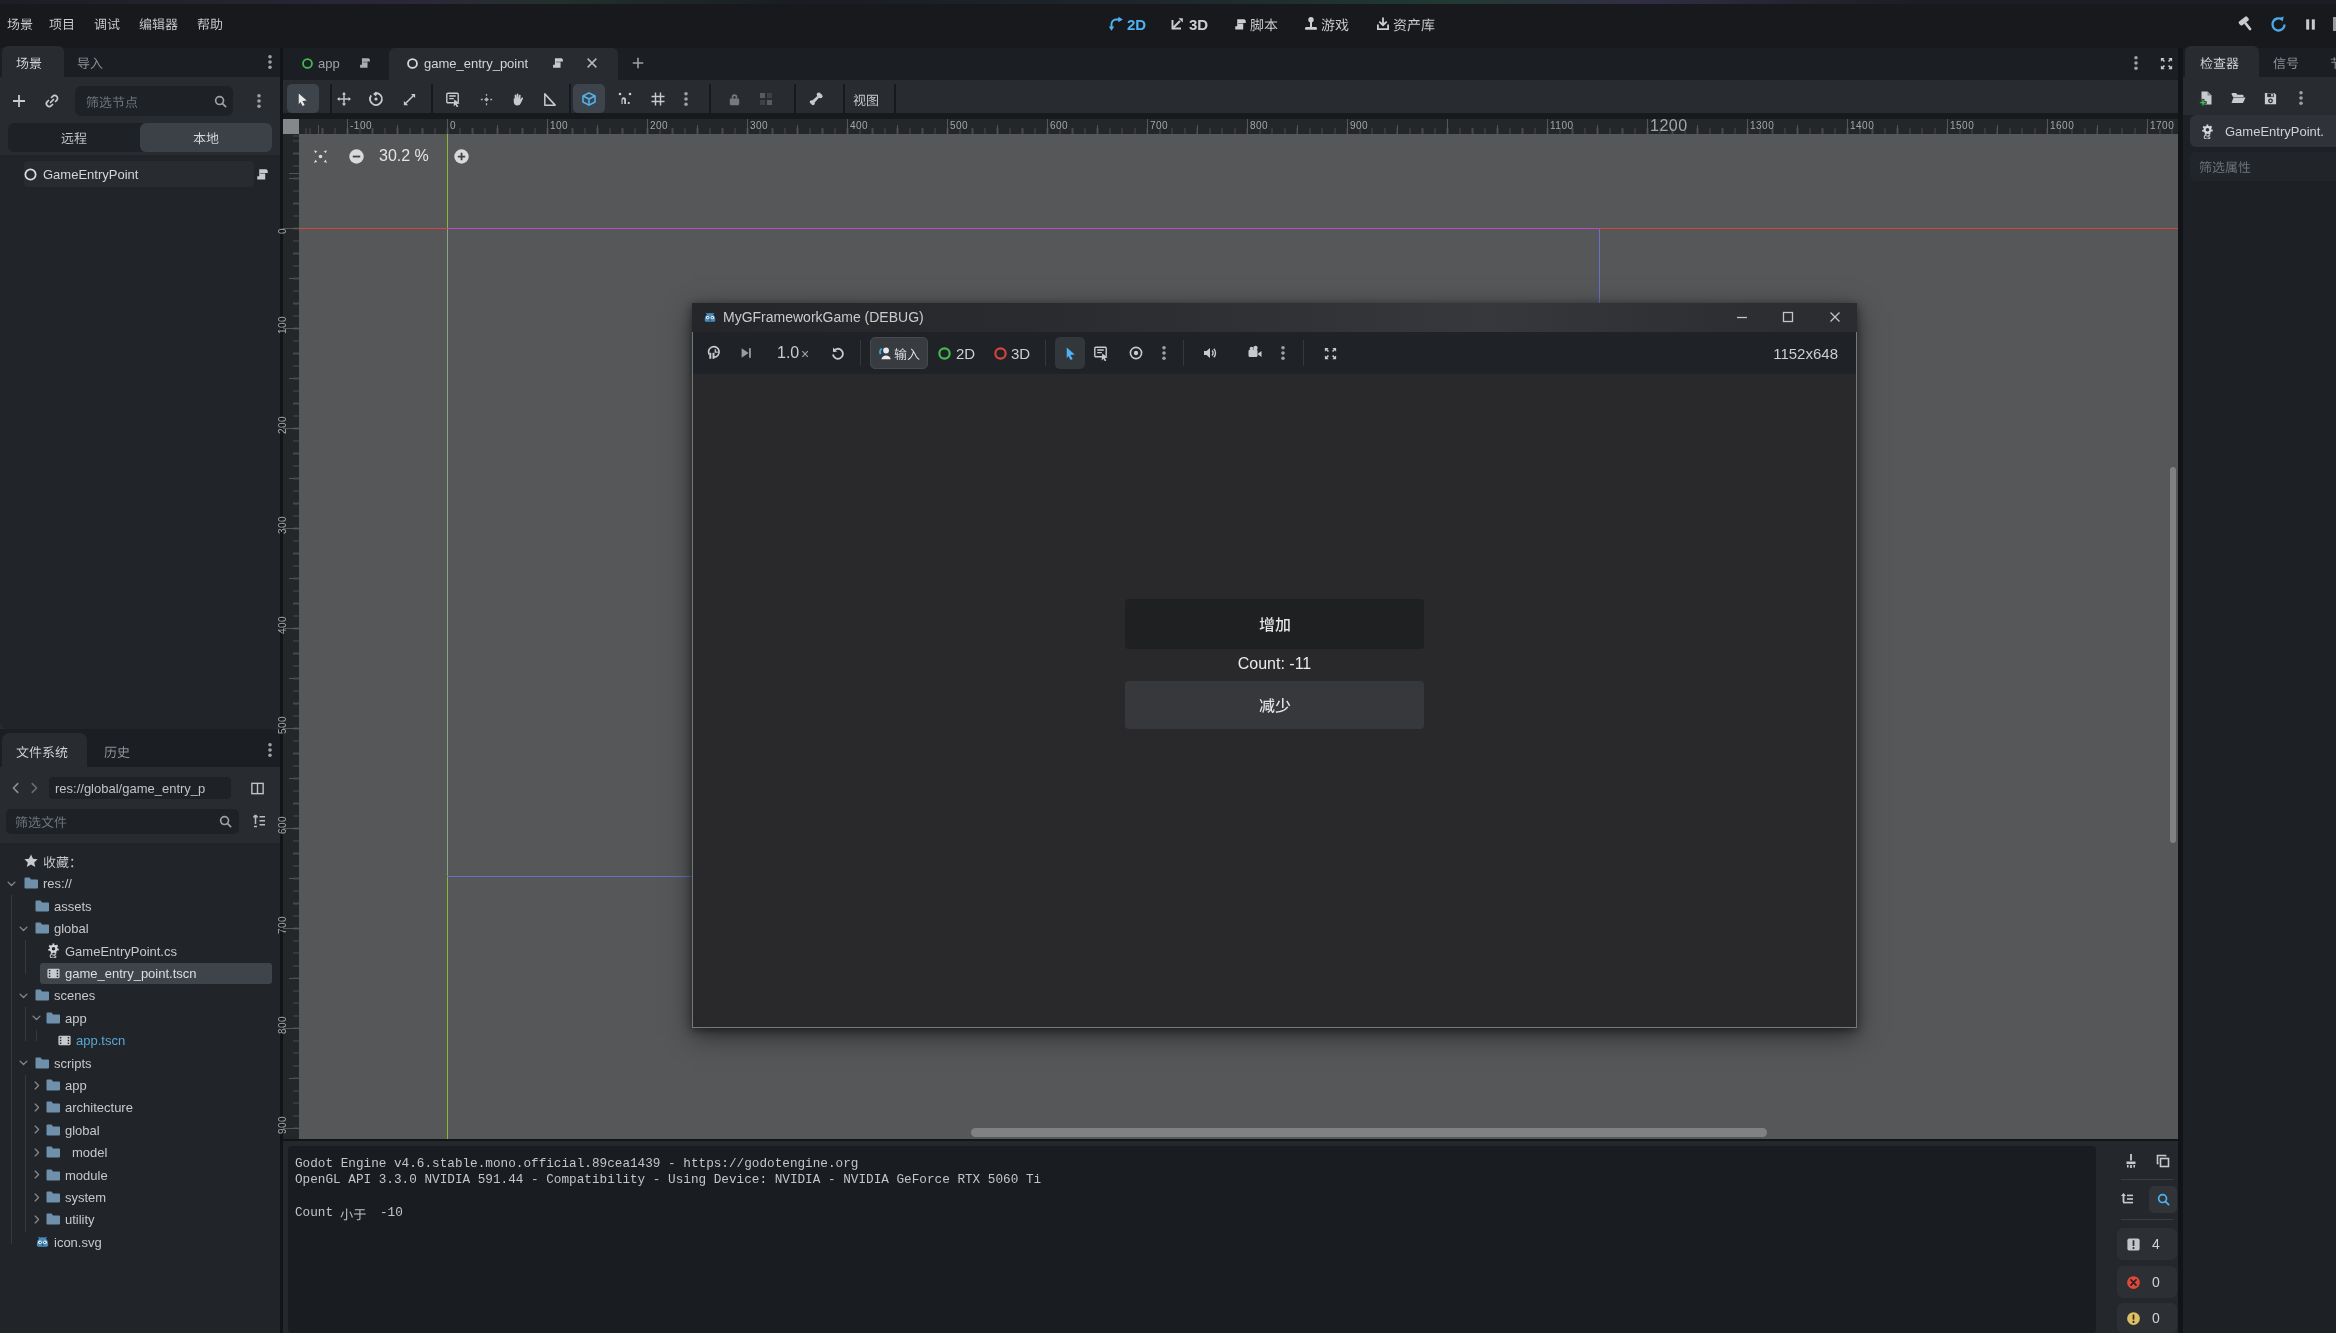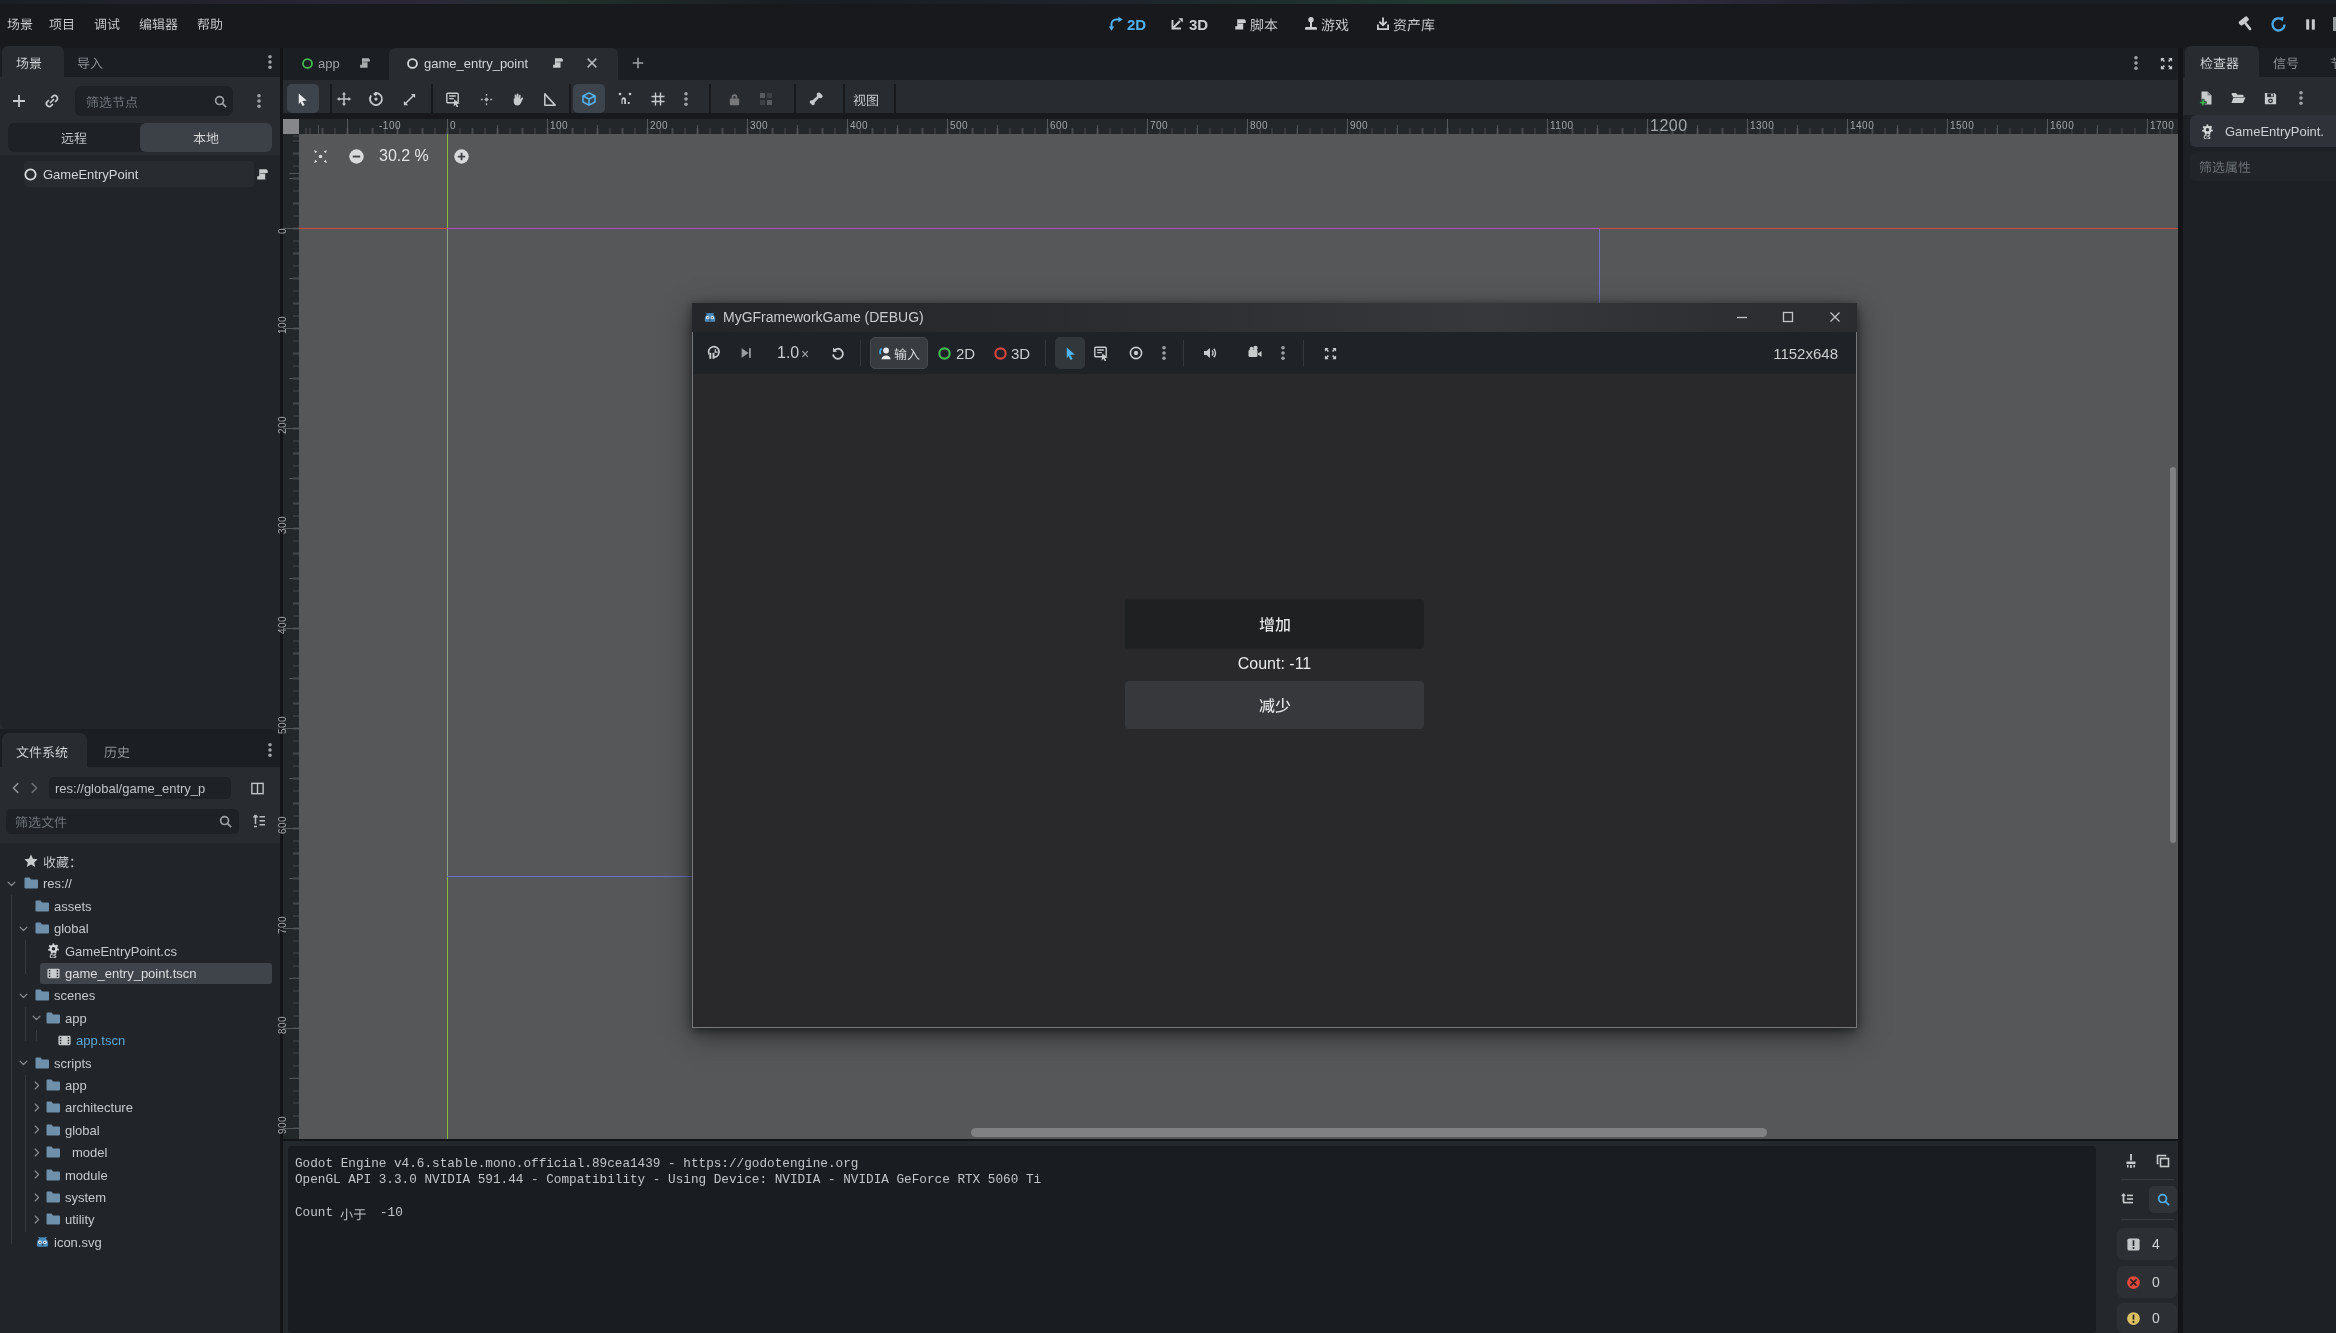--- a/index.html
+++ b/index.html
@@ -577,21 +577,21 @@
     </svg>
   </div>
 <div style="position:absolute;left:894px;top:84px;width:2px;height:30px;background:#17191c;border-radius:0px;"></div>
 <div style="position:absolute;left:283px;top:119px;width:16px;height:15px;background:#85878a;border-radius:0px;"></div>
 <div style="position:absolute;left:299px;top:119px;width:1879px;height:15px;background:#24272a;border-radius:0px;"></div>
 <div style="position:absolute;left:283px;top:134px;width:16px;height:1005px;background:#24272a;border-radius:0px;"></div>
 <div style="position:absolute;left:299px;top:119px;width:1879px;height:15px;background-image:repeating-linear-gradient(90deg,#46494c 0px,#46494c 1px,transparent 1px,transparent 12.5px);background-position:10.5px 0;background-size:100% 100%;-webkit-mask-image:linear-gradient(180deg,transparent 62%,#000 62%);mask-image:linear-gradient(180deg,transparent 62%,#000 62%);"></div>
 <div style="position:absolute;left:299px;top:119px;width:1879px;height:15px;background-image:repeating-linear-gradient(90deg,#505356 0px,#505356 1px,transparent 1px,transparent 100px);background-position:98px 0;-webkit-mask-image:linear-gradient(180deg,transparent 40%,#000 40%);mask-image:linear-gradient(180deg,transparent 40%,#000 40%);"></div>
 <div style="position:absolute;left:283px;top:134px;width:16px;height:1005px;background-image:repeating-linear-gradient(180deg,#505356 0px,#505356 1px,transparent 1px,transparent 100px);background-position:0 44px;-webkit-mask-image:linear-gradient(90deg,transparent 40%,#000 40%);mask-image:linear-gradient(90deg,transparent 40%,#000 40%);"></div>
 <div style="position:absolute;left:347px;top:119px;width:1px;height:15px;background:#54575a;border-radius:0px;"></div>
-<div style="position:absolute;left:350px;top:119px;font-family:'Liberation Sans';font-size:10px;color:#a3a6a9;line-height:13px;letter-spacing:0.5px;margin-left:29px;">-100</div>
+<div style="position:absolute;left:350px;top:119px;font-family:'Liberation Sans';font-size:10px;color:#a3a6a9;line-height:13px;letter-spacing:0.5px;">-100</div>
 <div style="position:absolute;left:447px;top:119px;width:1px;height:15px;background:#54575a;border-radius:0px;"></div>
 <div style="position:absolute;left:450px;top:119px;font-family:'Liberation Sans';font-size:10px;color:#a3a6a9;line-height:13px;letter-spacing:0.5px;">0</div>
 <div style="position:absolute;left:547px;top:119px;width:1px;height:15px;background:#54575a;border-radius:0px;"></div>
 <div style="position:absolute;left:550px;top:119px;font-family:'Liberation Sans';font-size:10px;color:#a3a6a9;line-height:13px;letter-spacing:0.5px;">100</div>
 <div style="position:absolute;left:647px;top:119px;width:1px;height:15px;background:#54575a;border-radius:0px;"></div>
 <div style="position:absolute;left:650px;top:119px;font-family:'Liberation Sans';font-size:10px;color:#a3a6a9;line-height:13px;letter-spacing:0.5px;">200</div>
 <div style="position:absolute;left:747px;top:119px;width:1px;height:15px;background:#54575a;border-radius:0px;"></div>
 <div style="position:absolute;left:750px;top:119px;font-family:'Liberation Sans';font-size:10px;color:#a3a6a9;line-height:13px;letter-spacing:0.5px;">300</div>
 <div style="position:absolute;left:847px;top:119px;width:1px;height:15px;background:#54575a;border-radius:0px;"></div>
 <div style="position:absolute;left:850px;top:119px;font-family:'Liberation Sans';font-size:10px;color:#a3a6a9;line-height:13px;letter-spacing:0.5px;">400</div>

